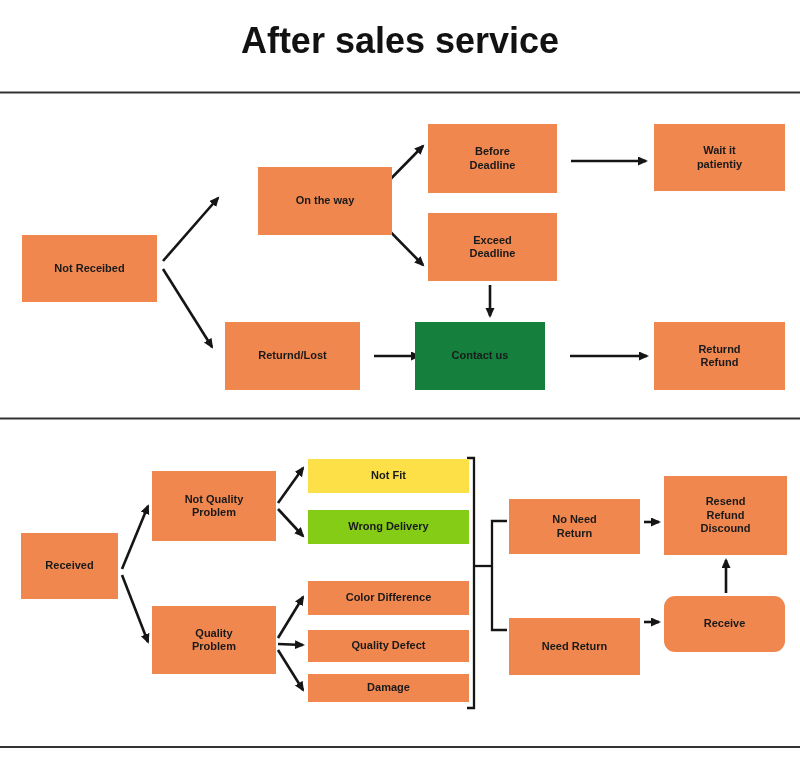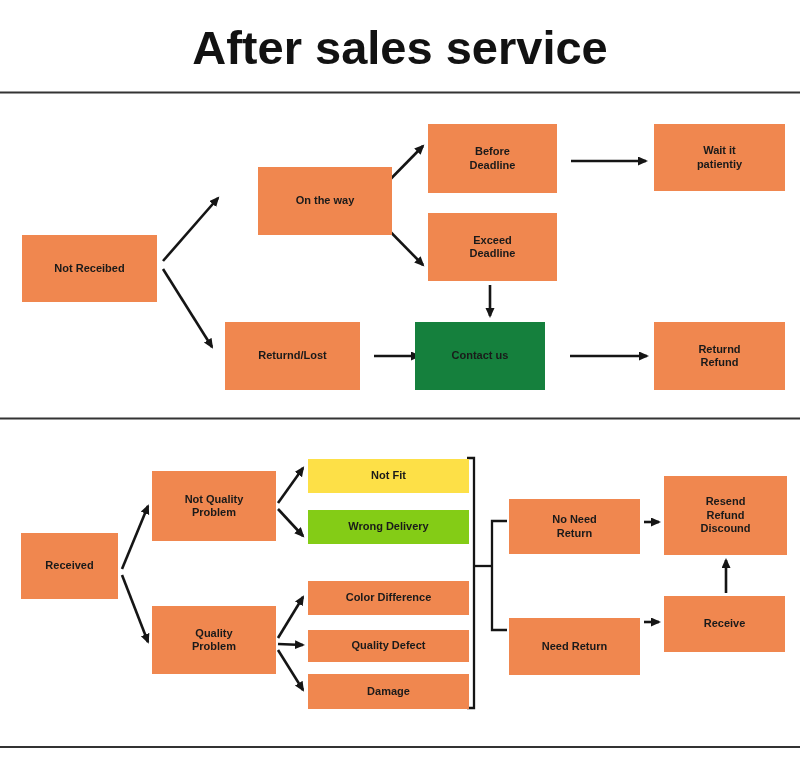--- a/index.html
+++ b/index.html
@@ -2,21 +2,21 @@
 <html><head>
 <meta charset="utf-8">
 <style>
   html,body{margin:0;padding:0;background:#ffffff;}
   .canvas{
     position:relative;width:800px;height:758px;background:#ffffff;overflow:hidden;
     font-family:"Liberation Sans","DejaVu Sans",sans-serif;
   }
   .page-title{
     position:absolute;left:0;top:20px;width:800px;margin:0;
-    text-align:center;font-size:47px;font-weight:bold;color:#121212;
+    text-align:center;font-size:36px;font-weight:bold;color:#121212;
     letter-spacing:0px;
   }
   #edges{position:absolute;left:0;top:0;width:800px;height:758px;}
   .node{
     position:absolute;display:flex;align-items:center;justify-content:center;
     background:var(--node-fill,#F0874F);color:#1a1a1a;font-weight:bold;
     font-size:11px;line-height:1.22;text-align:center;white-space:pre-line;
     box-sizing:border-box;
   }
 </style>
@@ -77,22 +77,22 @@
 Refund</div>
       <div class="node" style="left: 21px; top: 533px; width: 97px; height: 66px; background: rgb(240, 135, 79); color: rgb(26, 26, 26);">Received</div>
       <div class="node" style="left: 152px; top: 471px; width: 124px; height: 70px; background: rgb(240, 135, 79); color: rgb(26, 26, 26);">Not Quality
 Problem</div>
       <div class="node" style="left: 152px; top: 606px; width: 124px; height: 68px; background: rgb(240, 135, 79); color: rgb(26, 26, 26);">Quality
 Problem</div>
       <div class="node" style="left: 308px; top: 459px; width: 161px; height: 34px; background: #fde047; color: rgb(26, 26, 26);">Not Fit</div>
       <div class="node" style="left: 308px; top: 510px; width: 161px; height: 34px; background: #84cc16; color: rgb(26, 26, 26);">Wrong Delivery</div>
       <div class="node" style="left: 308px; top: 581px; width: 161px; height: 34px; background: rgb(240, 135, 79); color: rgb(26, 26, 26);">Color Difference</div>
       <div class="node" style="left: 308px; top: 630px; width: 161px; height: 32px; background: rgb(240, 135, 79); color: rgb(26, 26, 26);">Quality Defect</div>
-      <div class="node" style="left: 308px; top: 674px; width: 161px; height: 35px; background: rgb(240, 135, 79); color: rgb(26, 26, 26);">Damage</div>
+      <div class="node" style="left: 308px; top: 674px; width: 161px; height: 28px; background: rgb(240, 135, 79); color: rgb(26, 26, 26);">Damage</div>
       <div class="node" style="left: 509px; top: 499px; width: 131px; height: 55px; background: rgb(240, 135, 79); color: rgb(26, 26, 26);">No Need
 Return</div>
       <div class="node" style="left: 509px; top: 595px; width: 131px; height: 57px; background: rgb(240, 135, 79); color: rgb(26, 26, 26); margin-top: 23px;">Need Return</div>
       <div class="node" style="left: 664px; top: 476px; width: 123px; height: 79px; background: rgb(240, 135, 79); color: rgb(26, 26, 26);">Resend
 Refund
 Discound</div>
-      <div class="node" style="left: 664px; top: 596px; width: 121px; height: 56px; background: rgb(240, 135, 79); color: rgb(26, 26, 26);">Receive</div>
+      <div class="node" style="left: 664px; top: 596px; width: 121px; height: 56px; background: rgb(240, 135, 79); color: rgb(26, 26, 26); border-radius: 11px;">Receive</div>
     </div>
 </div>
 
 </body></html>

